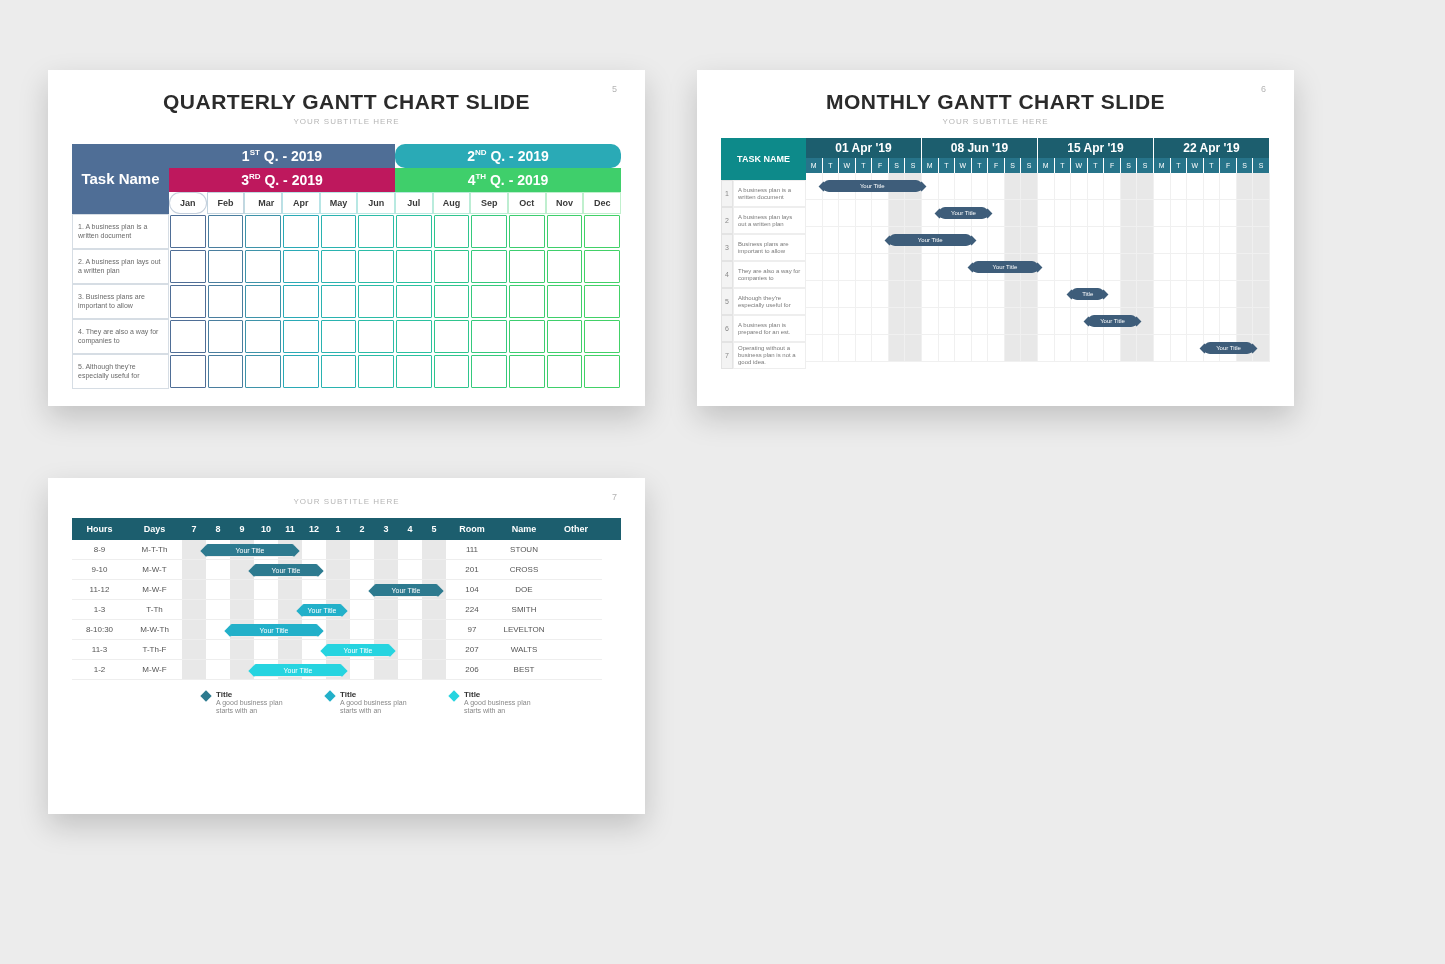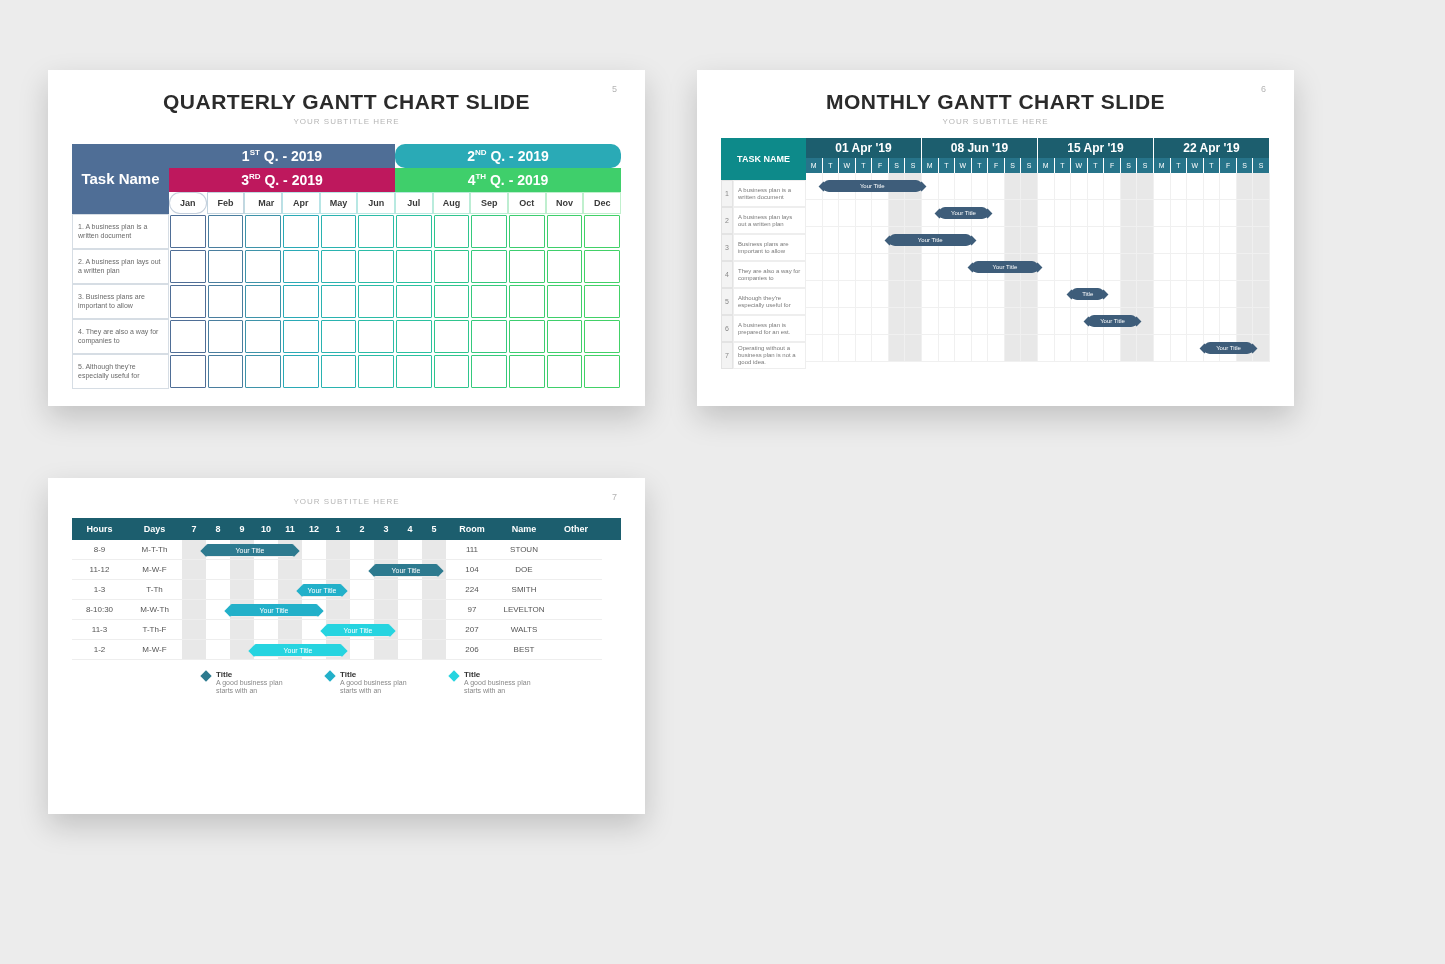--- a/index.html
+++ b/index.html
@@ -537,20 +537,39 @@
             <div class="d-hcell"></div>
             <div class="d-hcell alt"></div>
             <div class="d-hcell"></div>
             <div class="d-hcell alt"></div>
             <div>111</div>
             <div>STOUN</div>
             <div></div>
             <div class="d-bar c1" style="left: 134px; width: 88px;">Your Title</div>
           </div>
           <div class="d-row">
+            <div>9-10</div>
+            <div>M-W-T</div>
+            <div class="d-hcell alt"></div>
+            <div class="d-hcell"></div>
+            <div class="d-hcell alt"></div>
+            <div class="d-hcell"></div>
+            <div class="d-hcell alt"></div>
+            <div class="d-hcell"></div>
+            <div class="d-hcell alt"></div>
+            <div class="d-hcell"></div>
+            <div class="d-hcell alt"></div>
+            <div class="d-hcell"></div>
+            <div class="d-hcell alt"></div>
+            <div>201</div>
+            <div>CROSS</div>
+            <div></div>
+            <div class="d-bar c1" style="left: 182px; width: 64px;">Your Title</div>
+          </div>
+          <div class="d-row">
             <div>11-12</div>
             <div>M-W-F</div>
             <div class="d-hcell alt"></div>
             <div class="d-hcell"></div>
             <div class="d-hcell alt"></div>
             <div class="d-hcell"></div>
             <div class="d-hcell alt"></div>
             <div class="d-hcell"></div>
             <div class="d-hcell alt"></div>
             <div class="d-hcell"></div>

